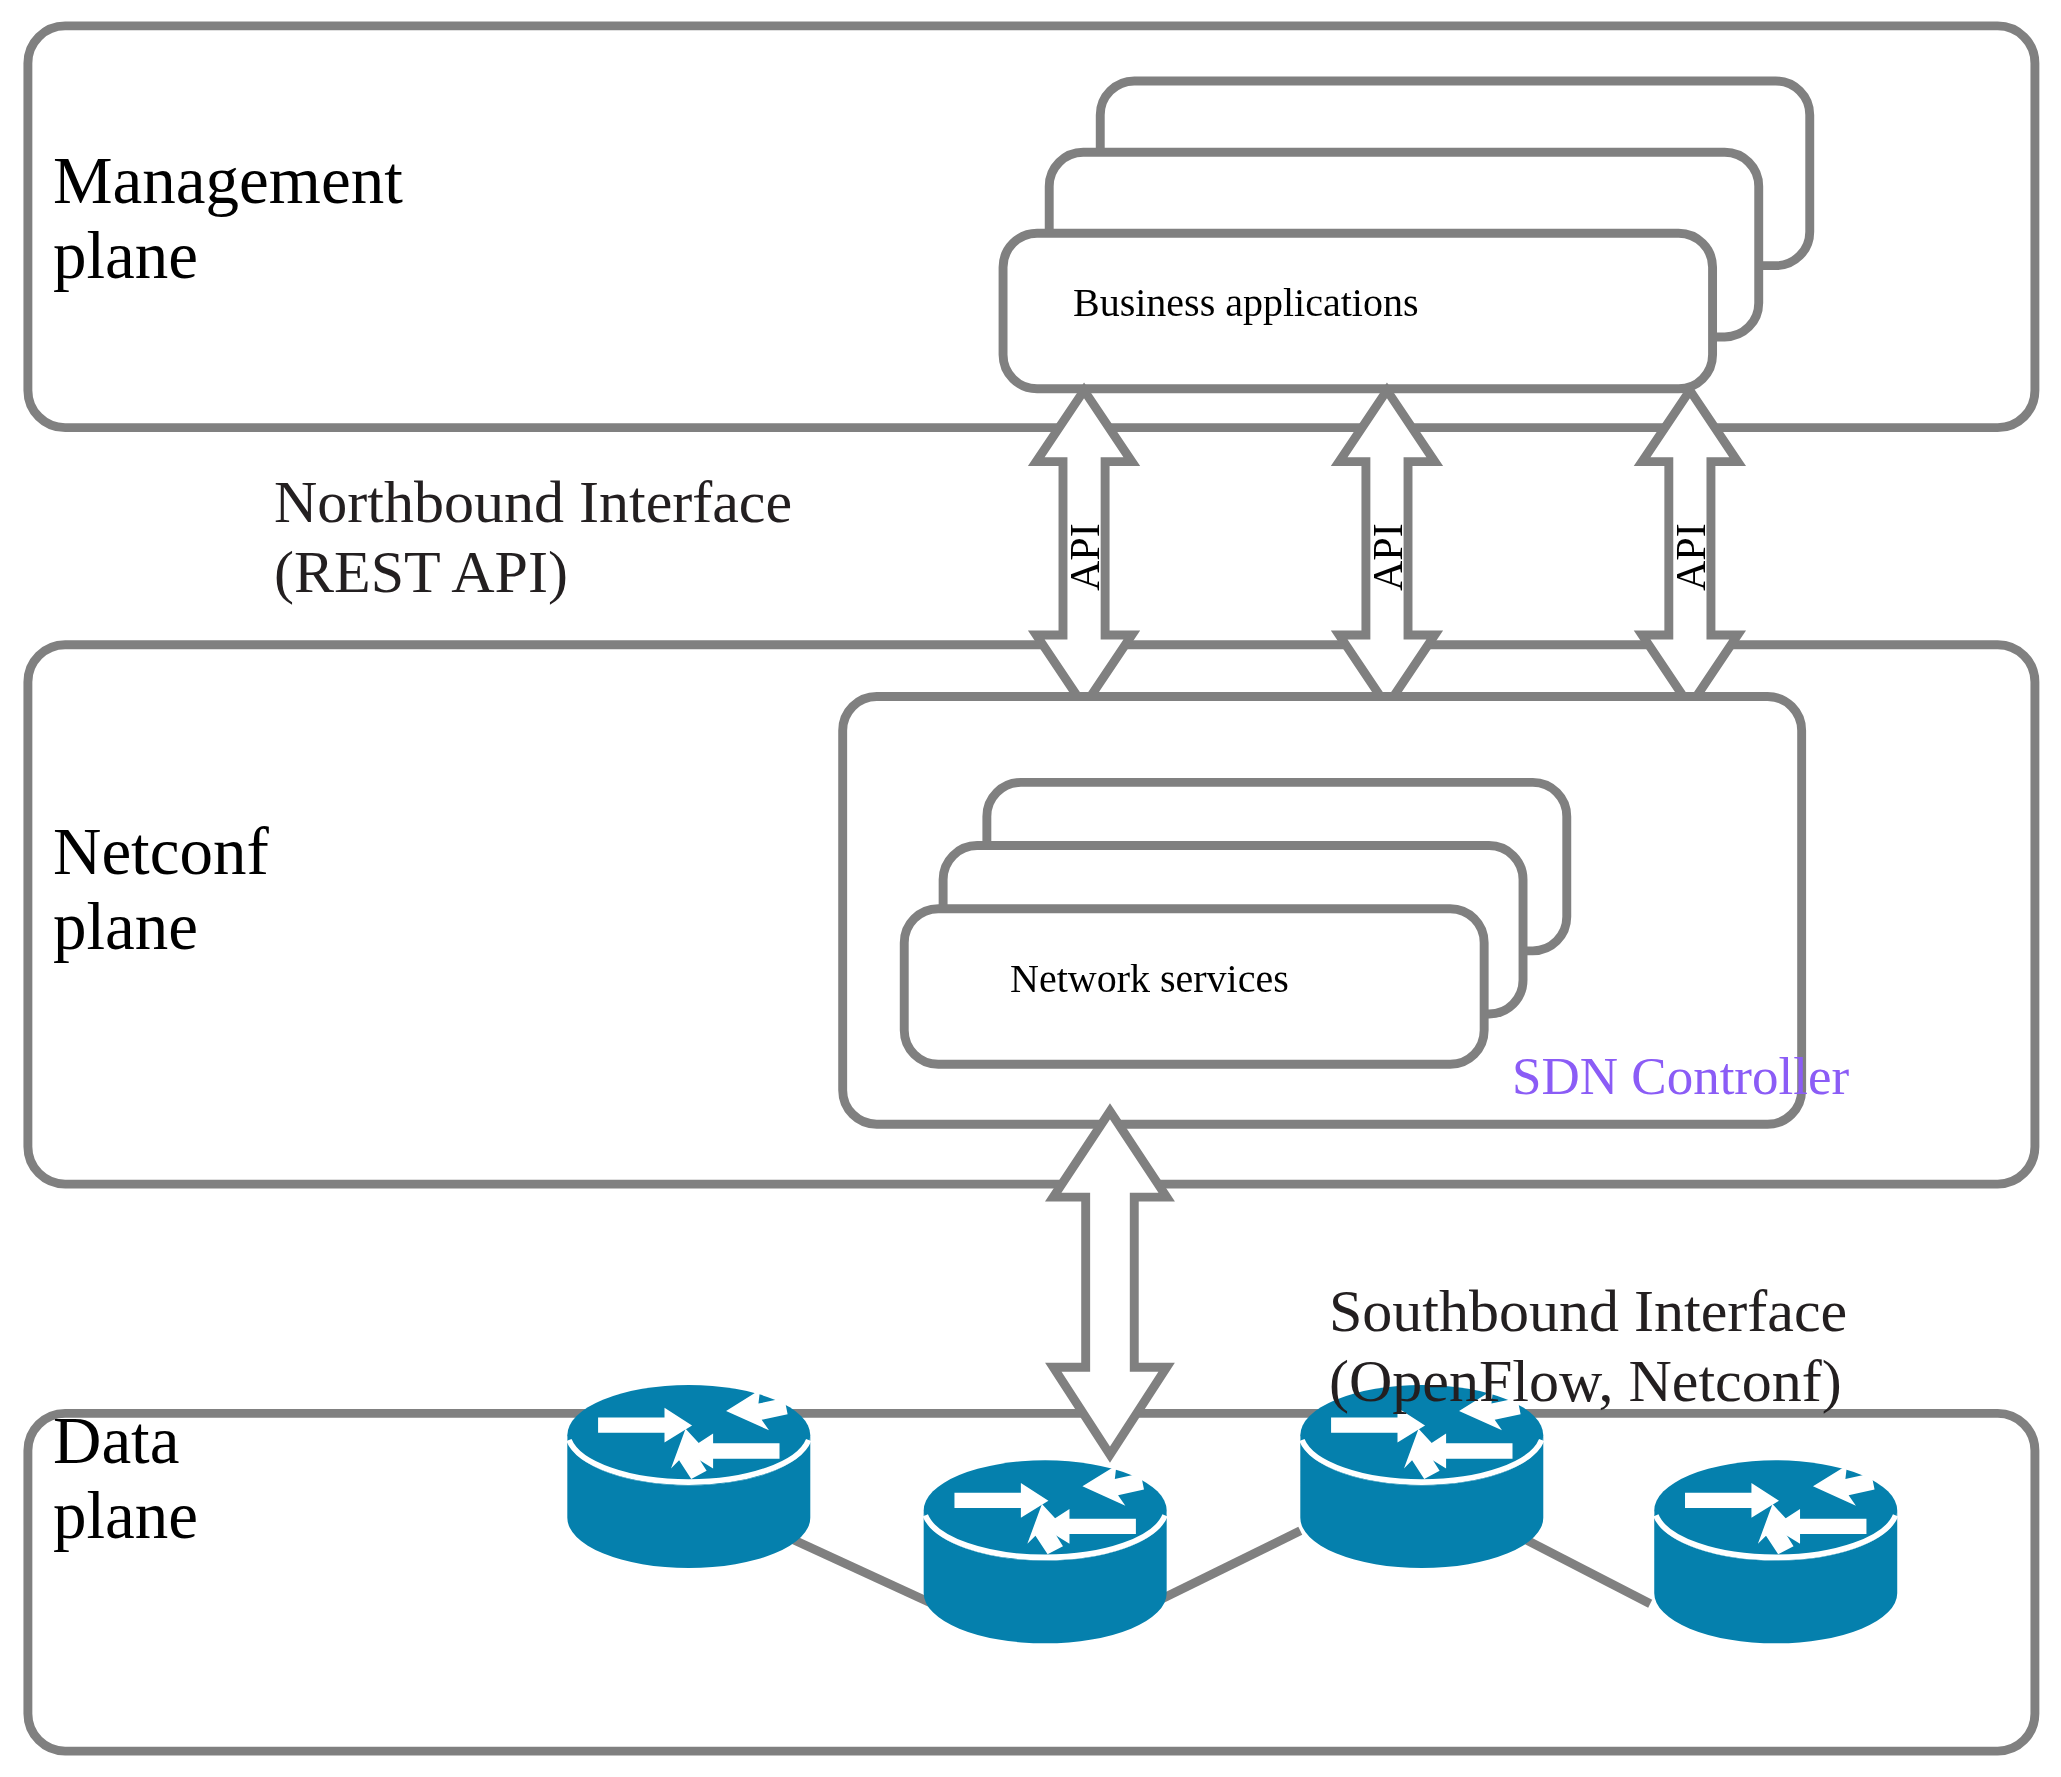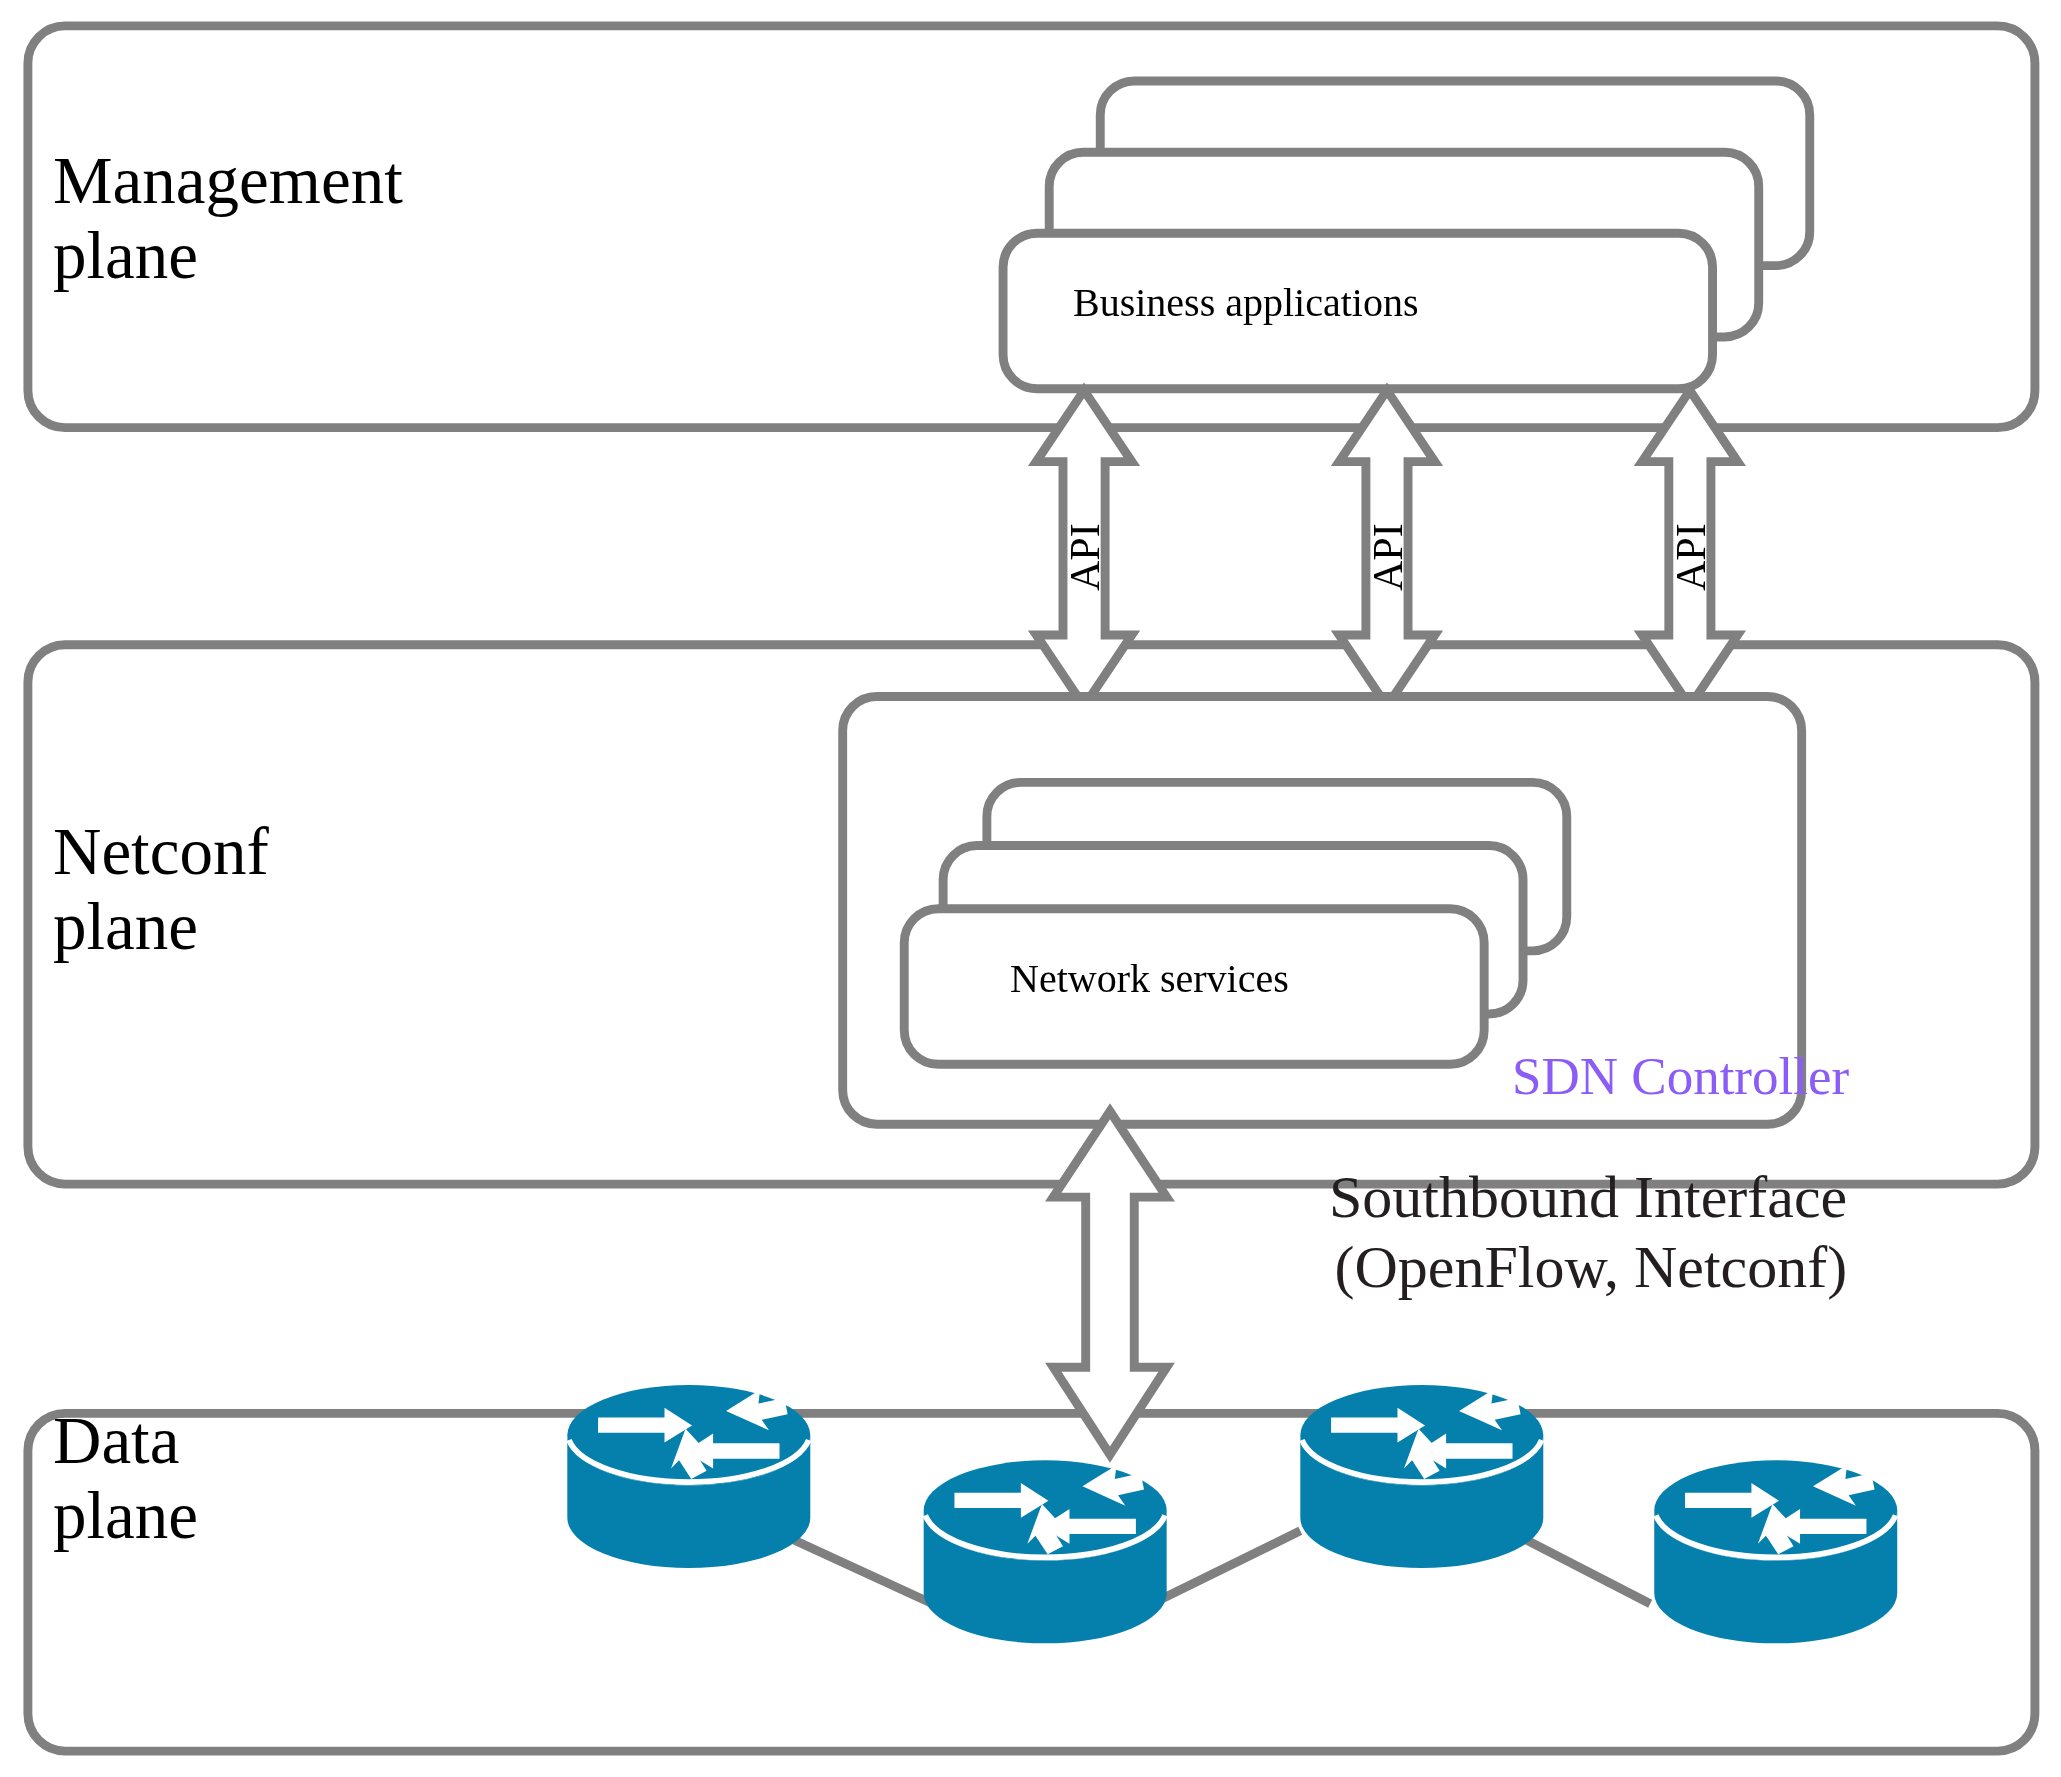--- a/index.html
+++ b/index.html
@@ -103,22 +103,24 @@
 
   <div class="plane-label" style="left:53px; top:143px;">Management
 plane</div>
 
   <div class="plane-label" style="left:53px; top:814px;">Netconf
 plane</div>
 
   <div class="plane-label" style="left:53px; top:1403px;">Data
 plane</div>
 
+  <div class="iface-label" style="left:274px; top:468px;">Northbound Interface
+(REST API)</div>
 
-  <div class="iface-label" style="left:1329px; top:1163px;text-align:right;">Southbound Interface
+  <div class="iface-label" style="left:1329px; top:1277px;">Southbound Interface
 (OpenFlow, Netconf)</div>
 
   <div class="card-label" style="left:1073px; top:279px;">Business applications</div>
 
   <div class="card-label" style="left:1010px; top:955px;">Network services</div>
 
   <div class="ctrl-label" style="left:1512px; top:1046px;">SDN Controller</div>
 
   <div class="api-label" style="left:1061px; top:591px;">API</div>
   <div class="api-label" style="left:1364px; top:591px;">API</div>

